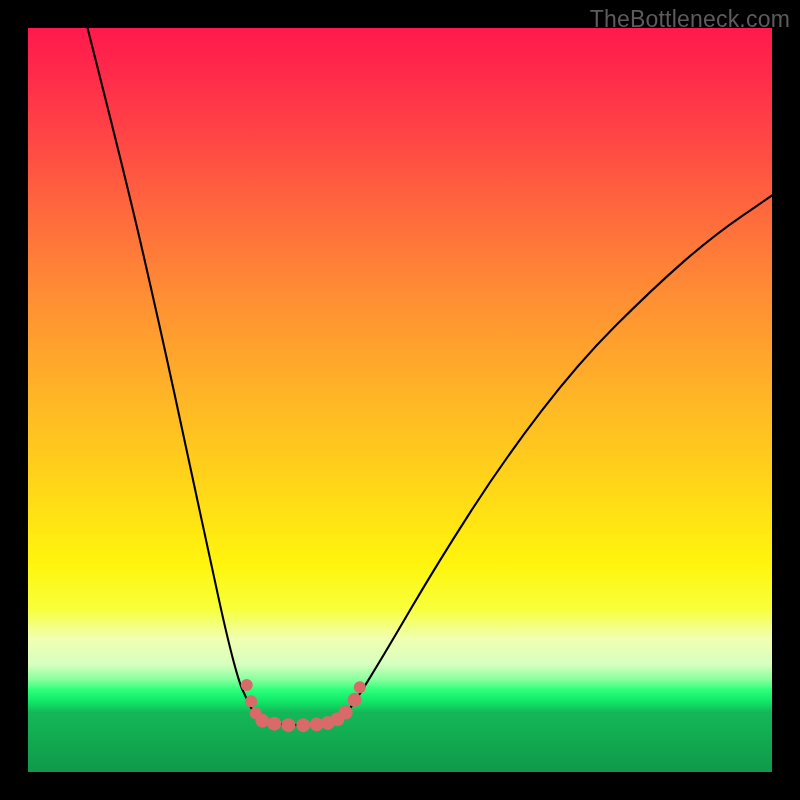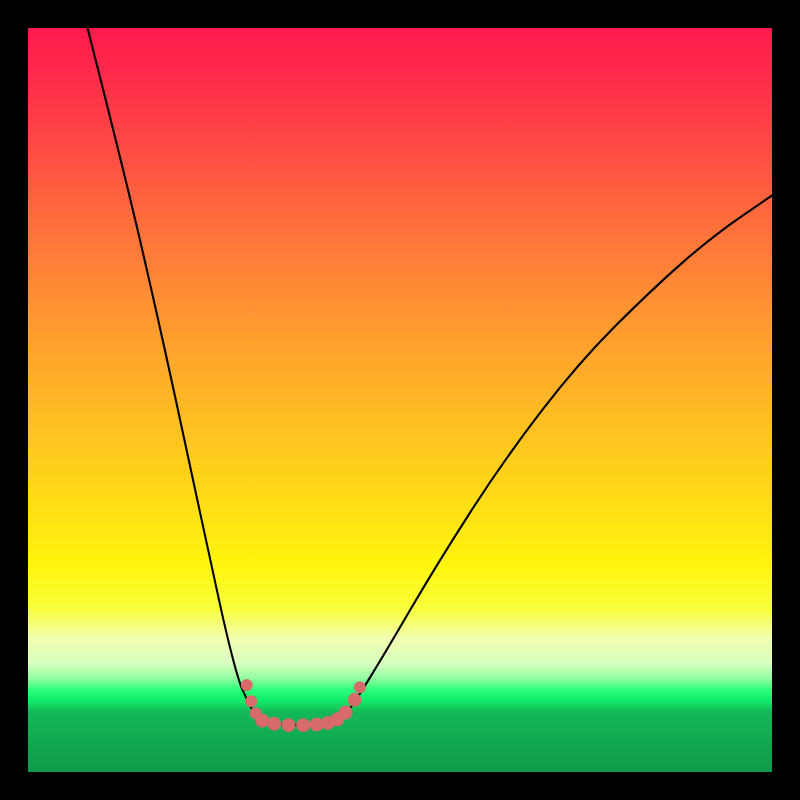--- a/index.html
+++ b/index.html
@@ -87,20 +87,21 @@
   }
   .dot {
     fill: #d96a6a;
   }
 </style>
 </head>
 <body>
 
 <div class="frame">
 
+  <div class="watermark">TheBottleneck.com</div>
 
   <div class="plot">
     <div class="gradient"></div>
     <div class="green-deep"></div>
 
     <svg class="curve" viewBox="0 0 744 744" preserveAspectRatio="none">
       <path id="curve-path" class="curve-stroke" d="M 59.52 0.00 Q 97.46 148.80 114.58 223.20 Q 131.69 297.60 146.20 364.56 Q 160.70 431.52 171.86 483.60 Q 183.02 535.68 191.21 572.88 Q 199.39 610.08 205.34 632.40 Q 211.30 654.72 214.64 662.16 Q 217.99 669.60 220.97 675.55 Q 223.94 681.50 226.92 686.71 Q 229.90 691.92 237.71 693.78 Q 245.52 695.64 254.82 696.38 Q 264.12 697.13 274.54 697.13 Q 284.95 697.13 293.14 696.38 Q 301.32 695.64 307.27 693.78 Q 313.22 691.92 320.29 682.62 Q 327.36 673.32 342.24 649.14 Q 357.12 624.96 383.16 580.32 Q 409.20 535.68 442.68 483.60 Q 476.16 431.52 513.36 383.16 Q 550.56 334.80 587.76 297.60 Q 624.96 260.40 654.72 234.36 Q 684.48 208.32 714.24 187.86 T 744.00 167.40"></path>
       <g id="markers">
           <circle cx="218.74" cy="656.95" r="6" class="dot" fill="#d96a6a"></circle>
           <circle cx="223.20" cy="673.32" r="6" class="dot" fill="#d96a6a"></circle>

